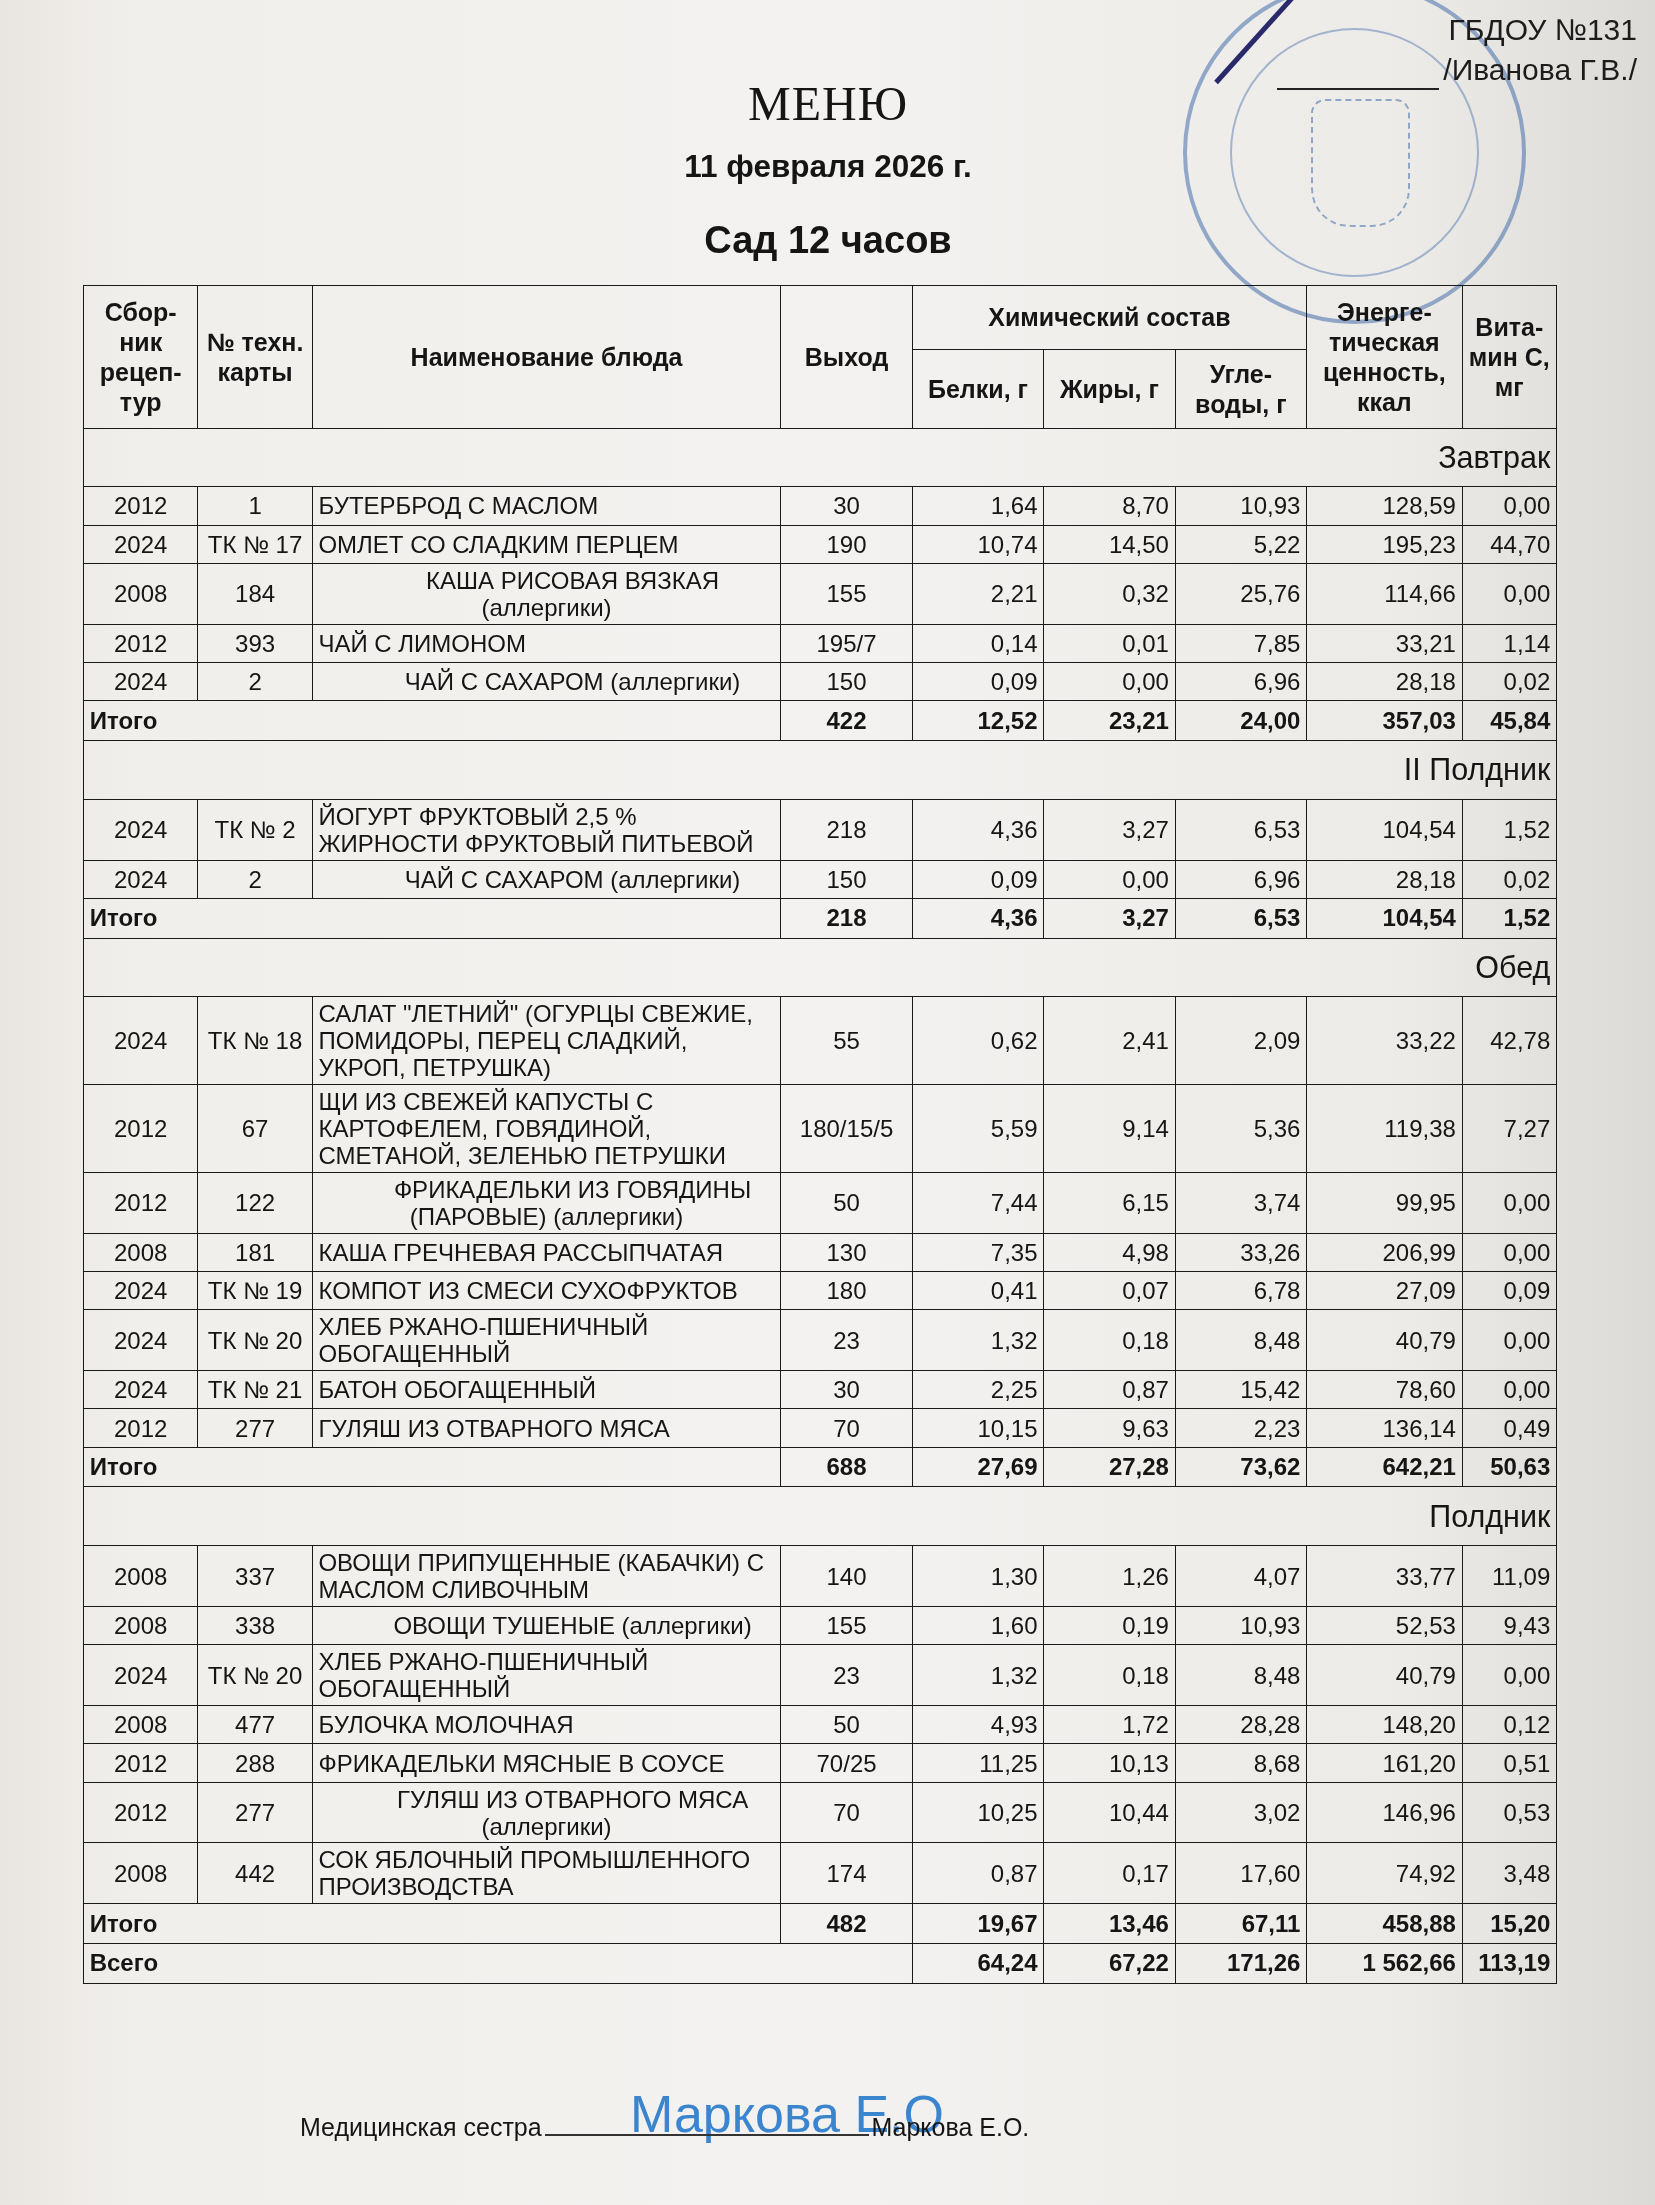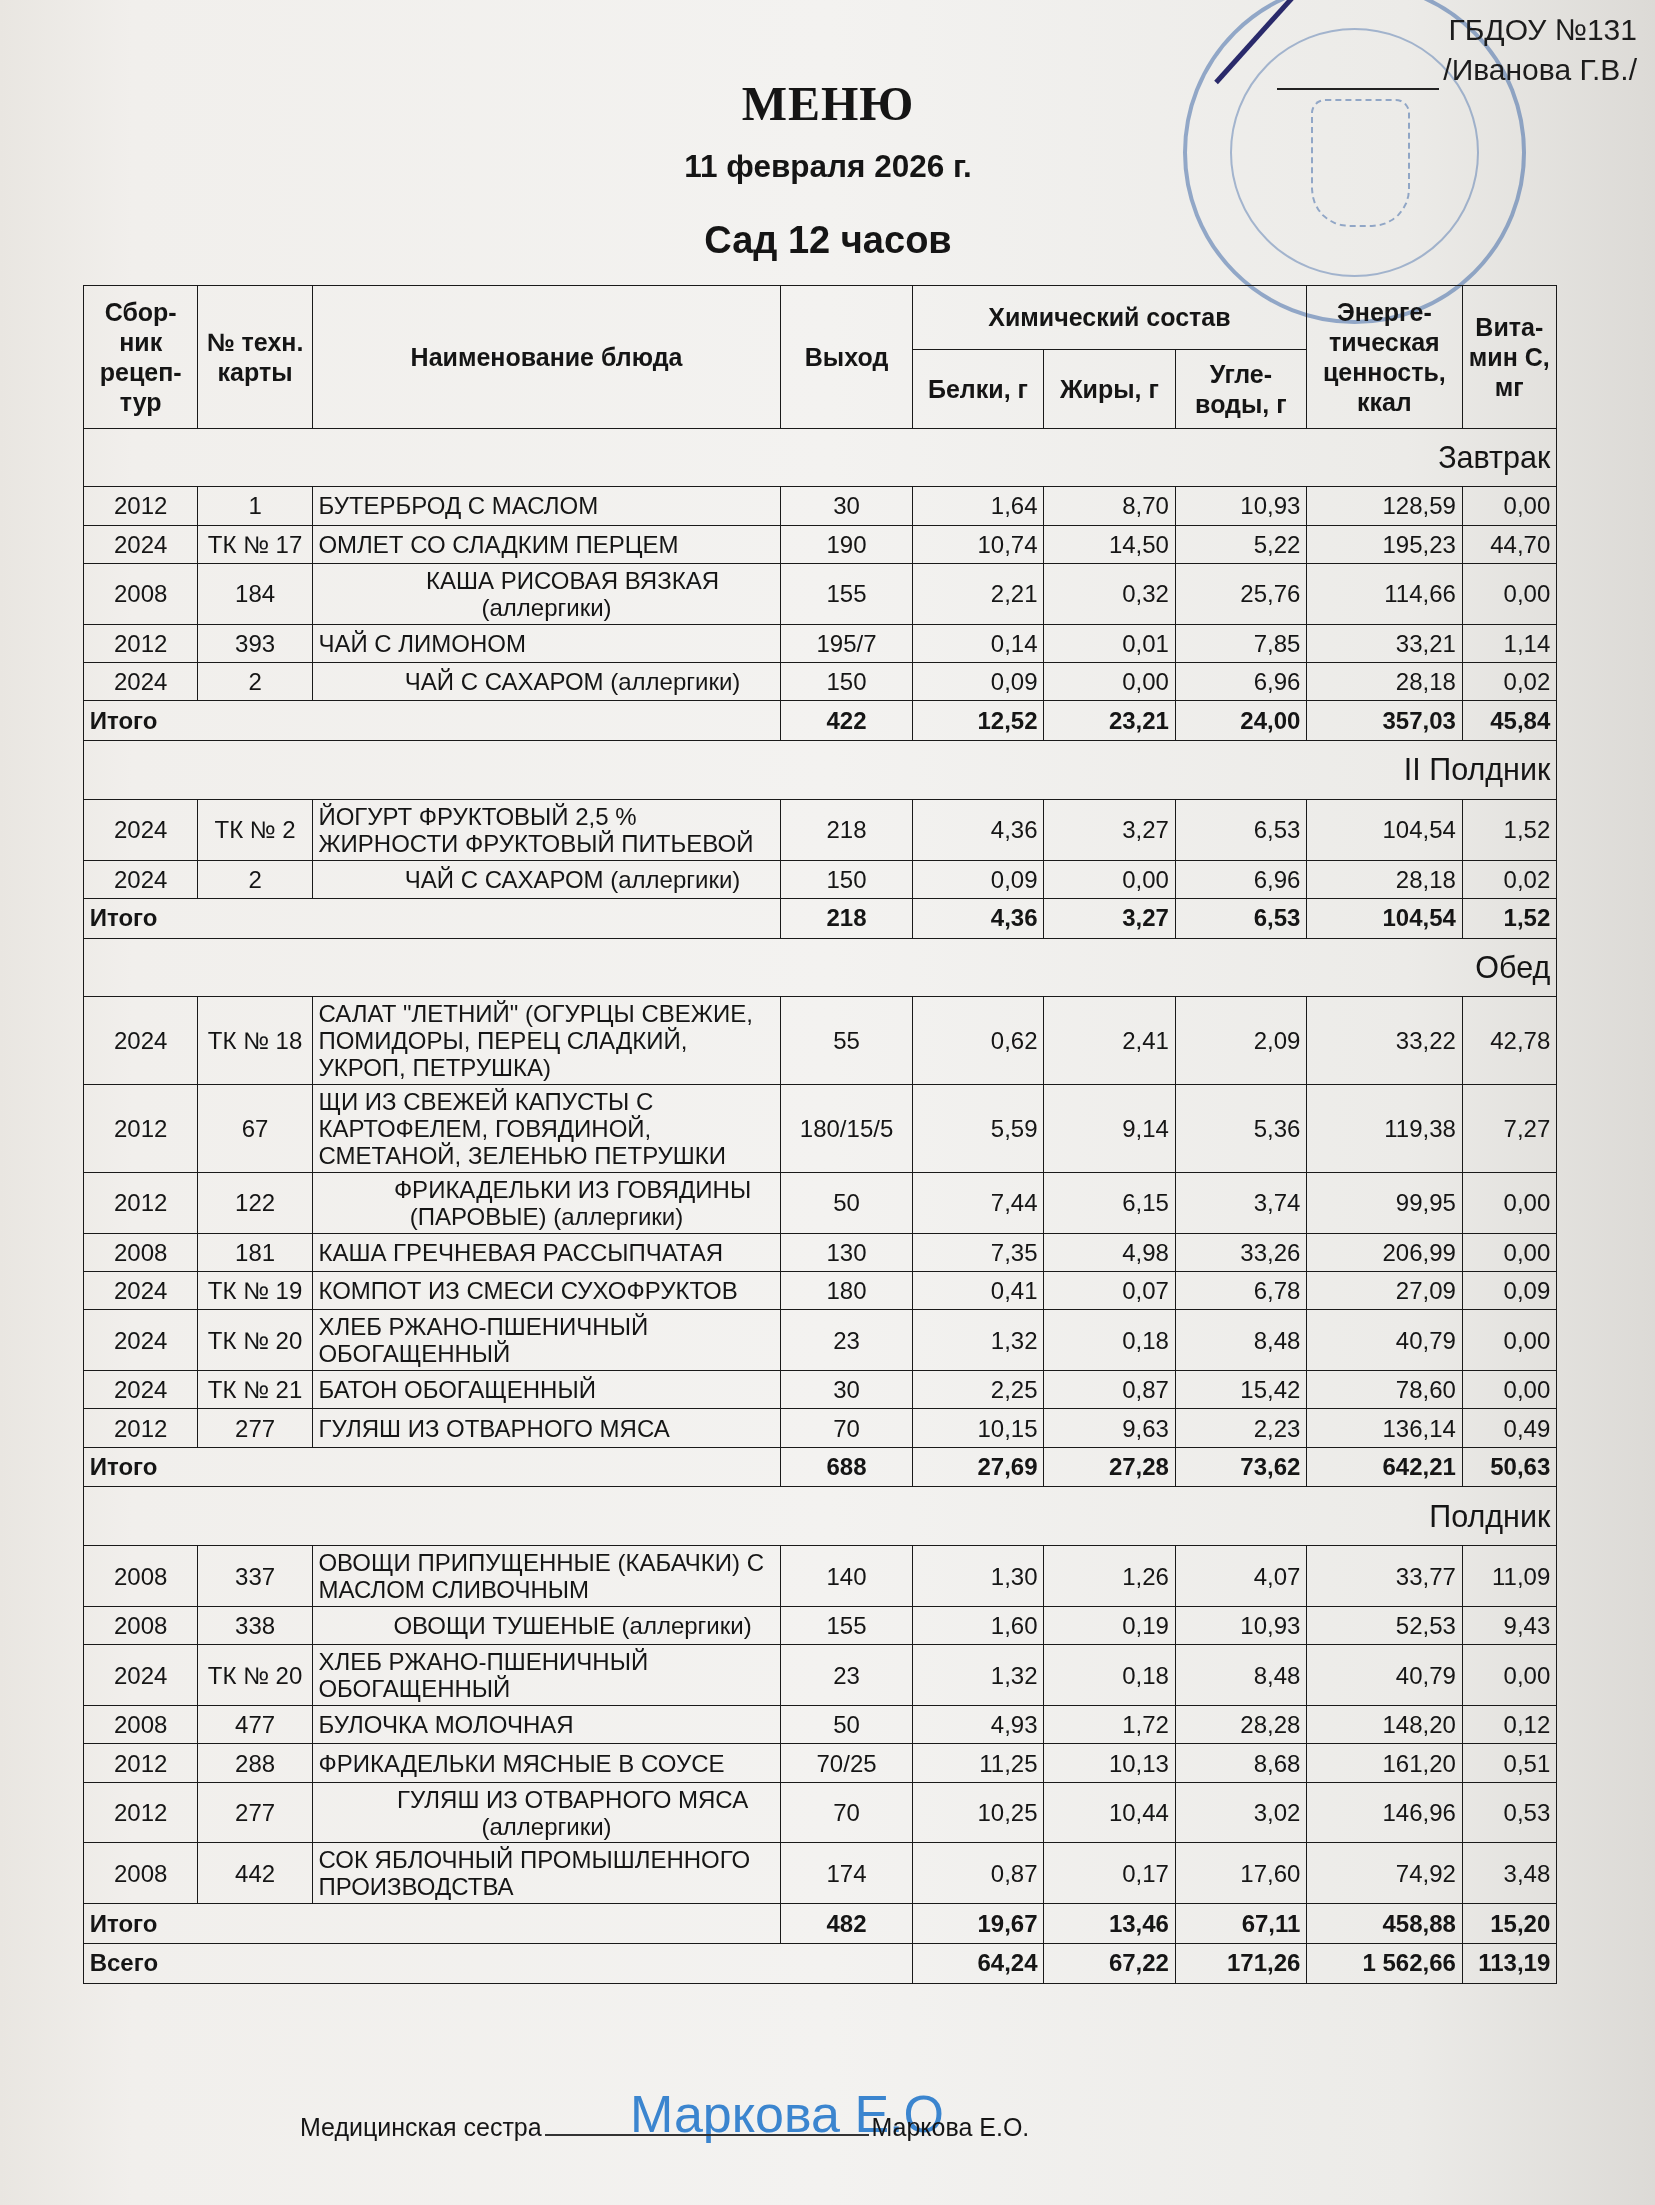--- a/index.html
+++ b/index.html
@@ -13,21 +13,21 @@
   .approval .sigline { display:inline-block; width:162px; border-bottom:2.4px solid #222; margin-right:4.8px; vertical-align:bottom; }
   .stamp {
     position:absolute; left:1183px; top:-19px; width:343px; height:343px; border-radius:50%;
     border:4.8px solid rgba(70,110,170,.55); box-sizing:border-box;
   }
   .stamp::after { content:""; position:absolute; left:43px; top:43px; right:43px; bottom:43px; border-radius:50%; border:2.9px solid rgba(70,110,170,.45); }
   .stamp .emblem { position:absolute; left:124px; top:114px; width:95px; height:124px; border:2.9px dashed rgba(70,110,170,.55); border-radius:14.3px 14.3px 38px 38px; }
   .stamp .sig { position:absolute; left:29px; top:19px; width:157px; height:4.8px; background:#2a2a6b; transform:rotate(-48deg); transform-origin:left; top:95px; }
 
   .title-block { position:absolute; left:0; right:0; top:76px; text-align:center; }
-  .title { font-family:"Liberation Serif", serif; font-weight:bold; font-size:48px; letter-spacing:1px; }
+  .title { font-family:"Liberation Serif", serif; font-weight:normal; font-size:48px; letter-spacing:1px; }
   .date { font-weight:bold; font-size:31.5px; margin-top:17px; }
   .subtitle { font-weight:bold; font-size:38px; margin-top:34px; }
 
   table.menu {
     position:absolute; left:83px; top:285px; width:1474px;
     border-collapse:collapse; table-layout:fixed; font-size:24px;
   }
   table.menu td, table.menu th { border:1.4px solid #1a1a1a; padding:2.9px 5.7px; vertical-align:middle; }
   table.menu th { font-weight:bold; text-align:center; line-height:30px; font-size:25px; }
   .sec td { text-align:right; font-weight:normal; font-size:30.5px; height:52px; }

